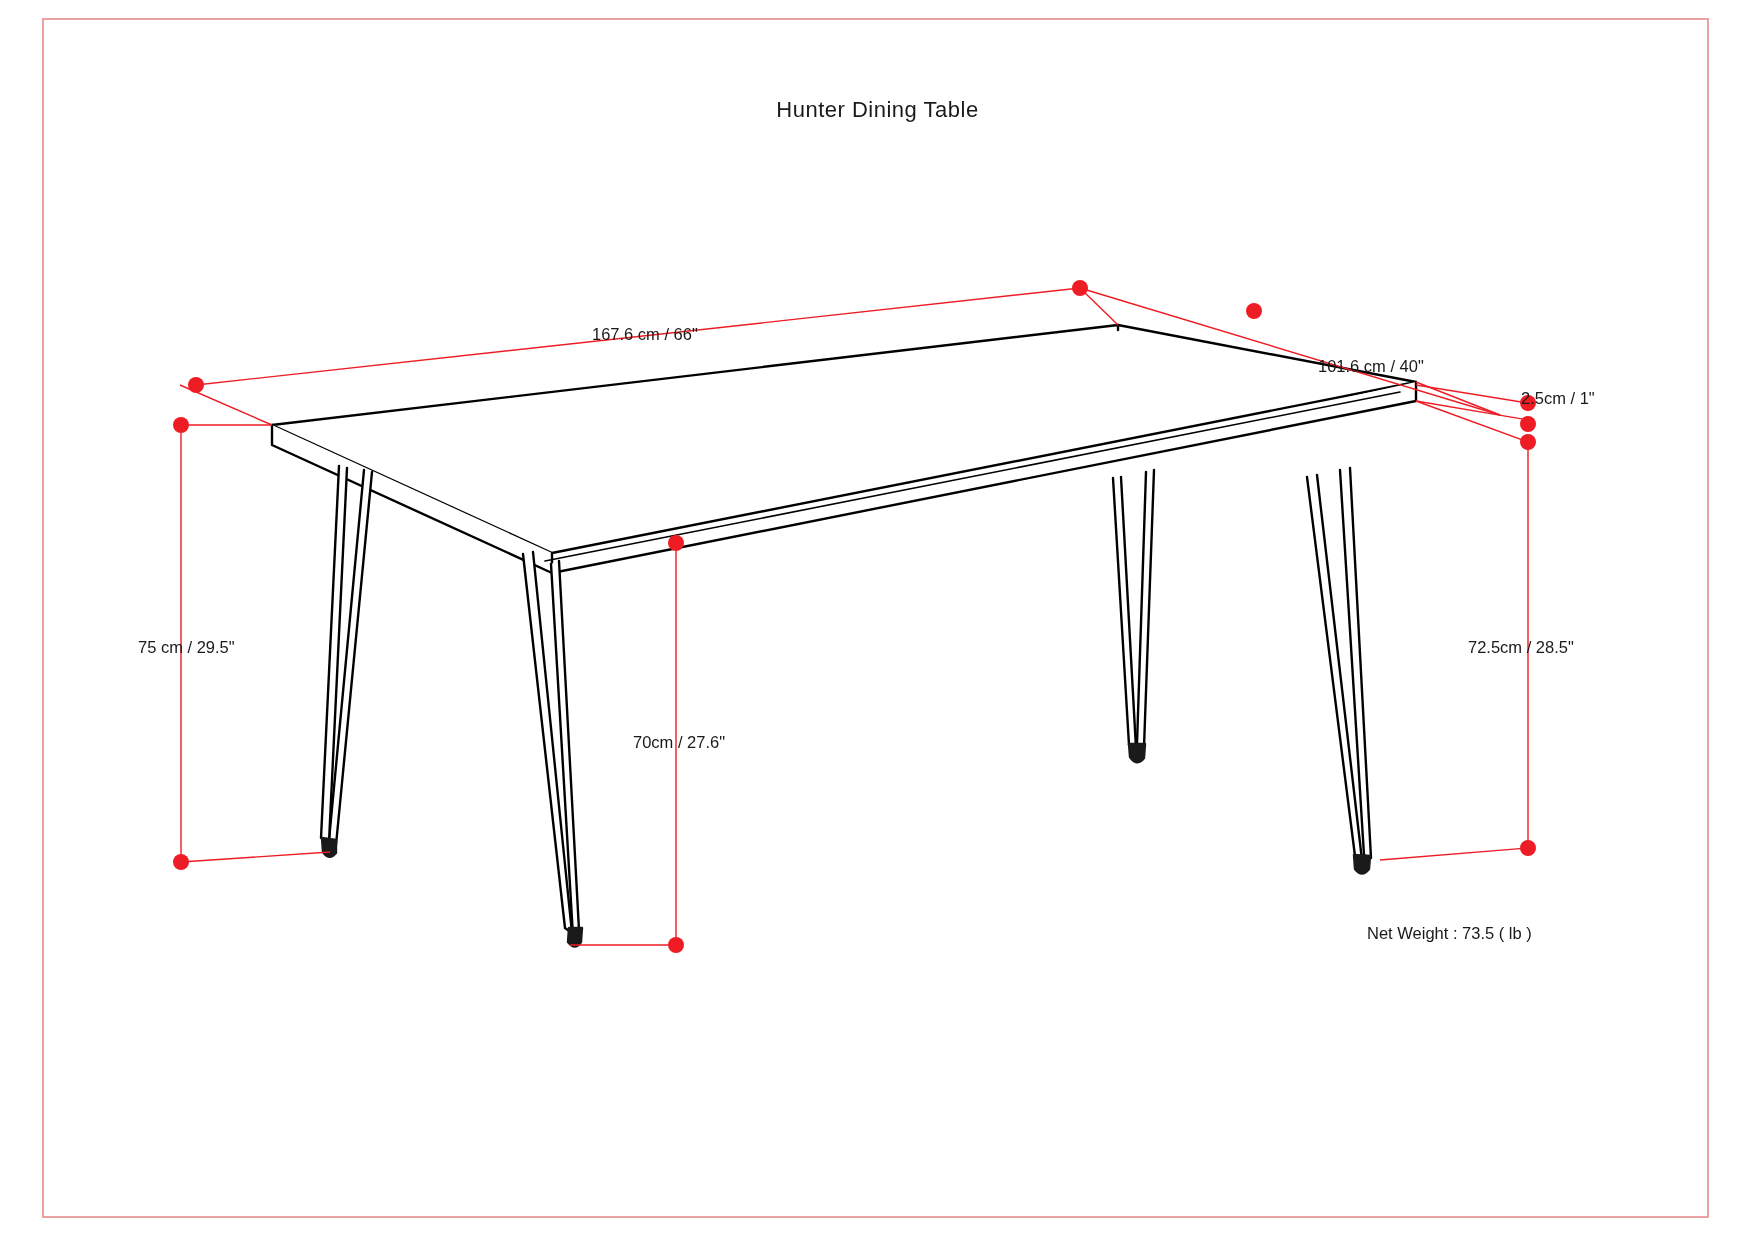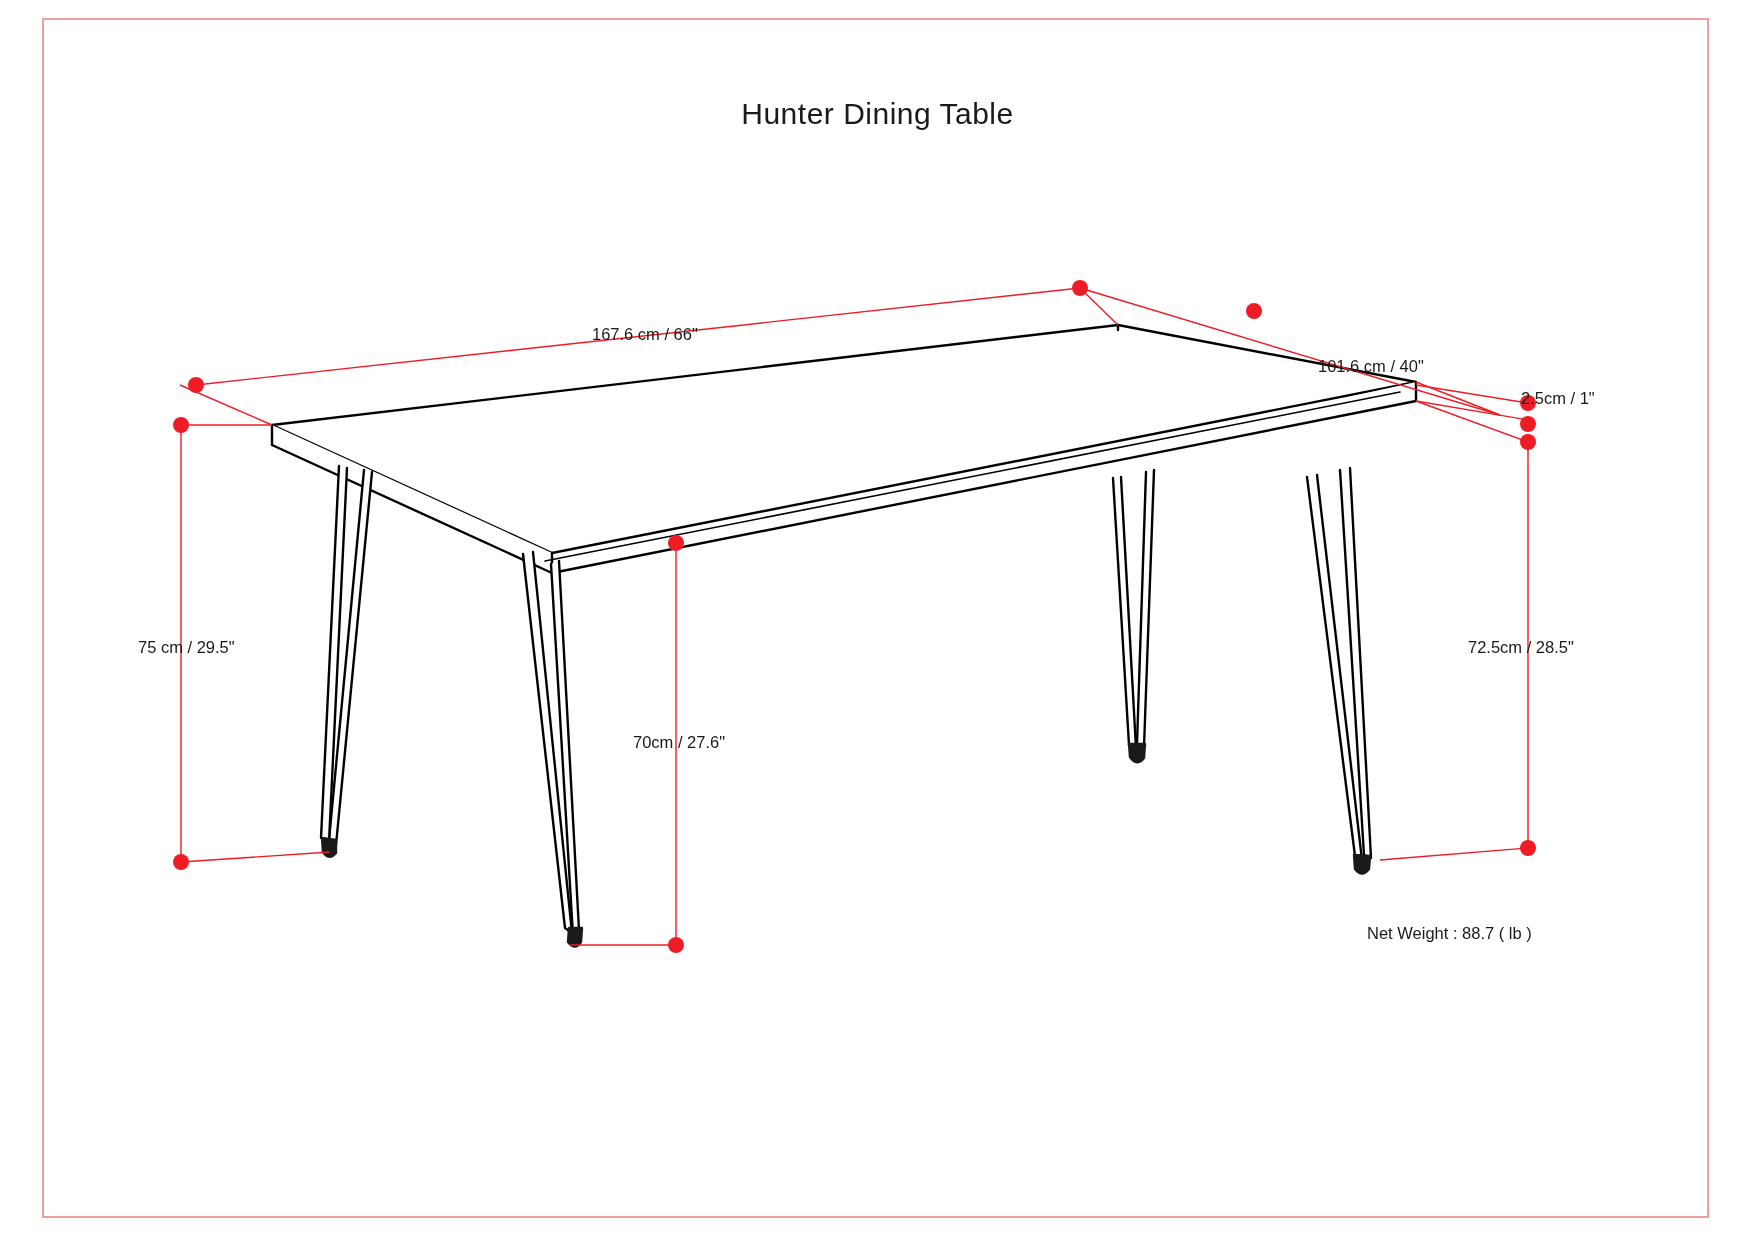--- a/index.html
+++ b/index.html
@@ -27,21 +27,21 @@
     height: 1200px;
     border: 2px solid #e8a2a2;
     box-sizing: border-box;
   }
   #title {
     position: absolute;
     left: 0;
     top: 97px;
     width: 1755px;
     text-align: center;
-    font-size: 30px;
+    font-size: 22px;
     letter-spacing: 0.5px;
     color: #1a1a1a;
     font-family: "Liberation Sans", sans-serif;
   }
   
   #drawing {
     position: absolute;
     left: 0;
     top: 0;
     width: 1755px;
@@ -156,15 +156,15 @@
   <div class="dim-label" style="left:1318px; top:357px;">101.6 cm / 40"</div>
 
   <div class="dim-label" style="left:1521px; top:389px;">2.5cm / 1"</div>
 
   <div class="dim-label" style="left:138px; top:638px;">75 cm / 29.5"</div>
 
   <div class="dim-label" style="left:633px; top:733px;">70cm / 27.6"</div>
 
   <div class="dim-label" style="left:1468px; top:638px;">72.5cm / 28.5"</div>
 
-  <div id="net-weight" style="left:1367px; top:924px;">Net Weight : 88.7 ( lb )</div>
+  <div id="net-weight" style="left:1367px; top:924px;">Net Weight : 73.5 ( lb )</div>
 
 </div>
 
 </body></html>

